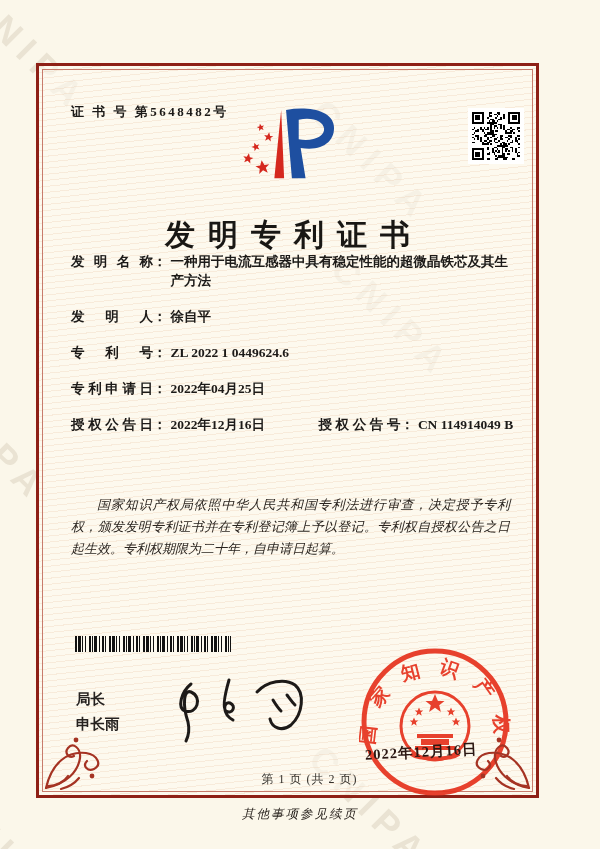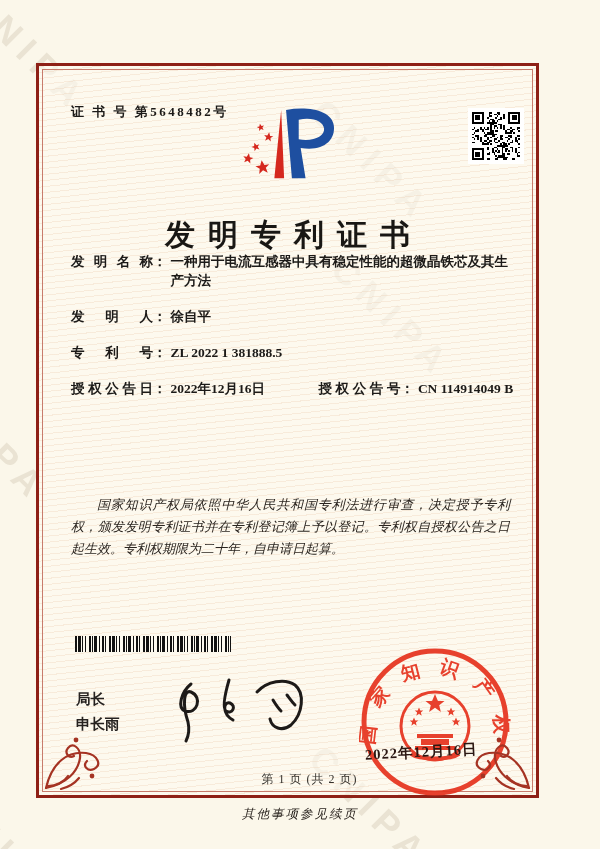--- a/index.html
+++ b/index.html
@@ -365,21 +365,24 @@
   <div class="title">发明专利证书</div>
 
   <div class="fields">
     <div class="frow">
       <span class="flabel">发明名称</span><span class="fcolon">：</span><span class="fvalue">一种用于电流互感器中具有稳定性能的超微晶铁芯及其生产方法</span>
     </div>
     <div class="frow">
       <span class="flabel">发明人</span><span class="fcolon">：</span><span class="fvalue">徐自平</span>
     </div>
     <div class="frow">
-      <span class="flabel">专利号</span><span class="fcolon">：</span><span class="fvalue">ZL 2022 1 381888.5</span>
+      <span class="flabel">专利号</span><span class="fcolon">：</span><span class="fvalue">ZL 2022 1 0449624.6</span>
+    </div>
+    <div class="frow">
+      <span class="flabel">专利申请日</span><span class="fcolon">：</span><span class="fvalue">2022年04月25日</span>
     </div>
     <div class="frow double">
       <span class="pair1"><span class="flabel">授权公告日</span><span class="fcolon">：</span><span class="fvalue">2022年12月16日</span></span>
       <span class="pair2"><span class="flabel">授权公告号</span><span class="fcolon">：</span><span class="fvalue">CN 114914049 B</span></span>
     </div>
   </div>
 
   <div class="body-text">
     <p>国家知识产权局依照中华人民共和国专利法进行审查，决定授予专利权，颁发发明专利证书并在专利登记簿上予以登记。专利权自授权公告之日起生效。专利权期限为二十年，自申请日起算。</p>
   </div>

